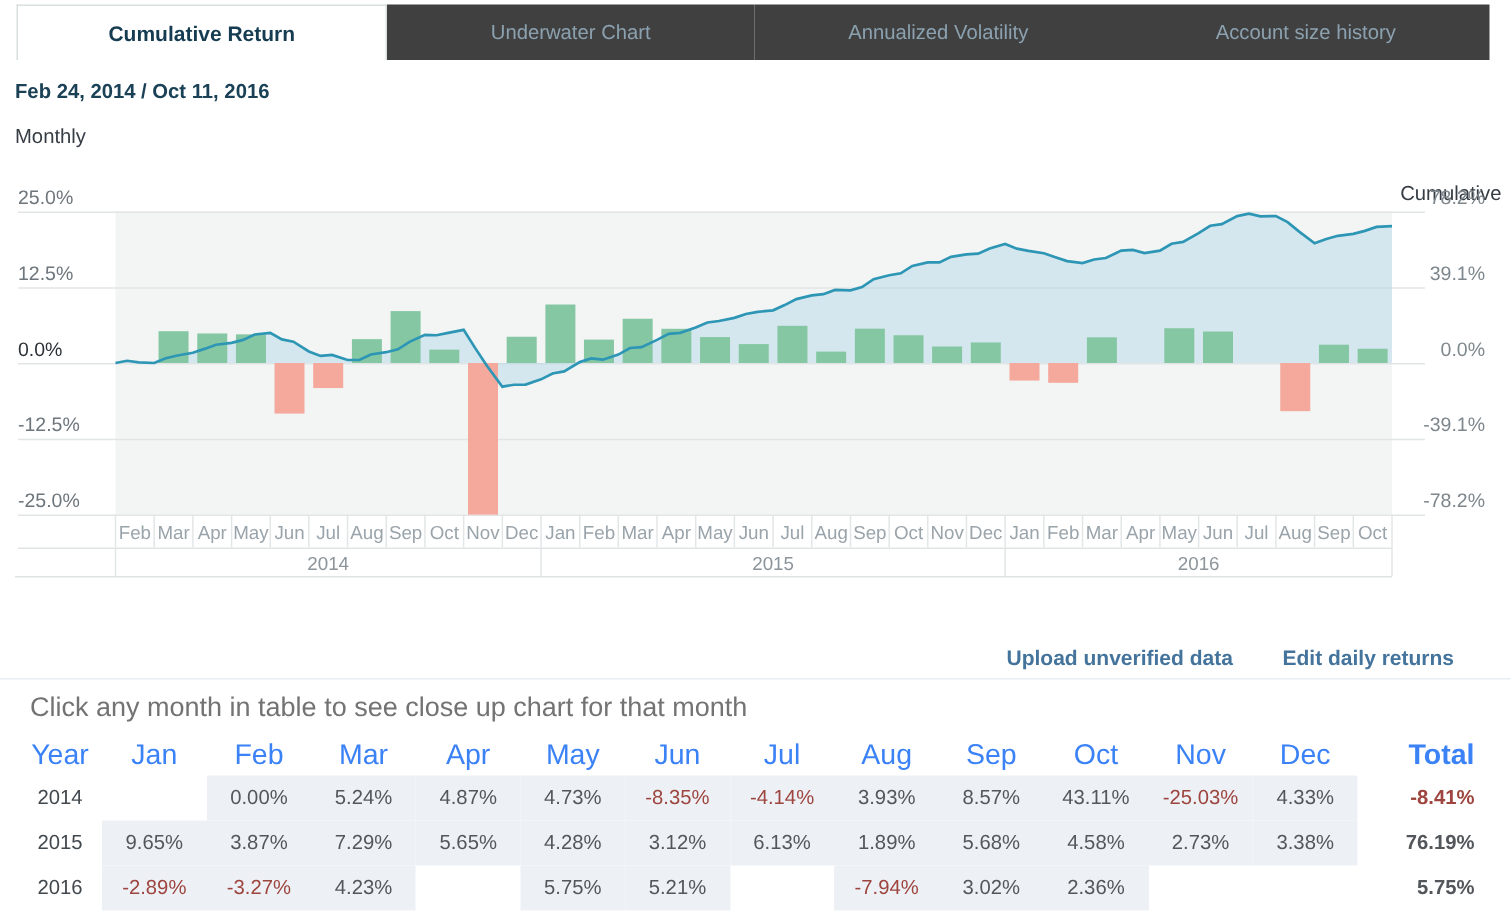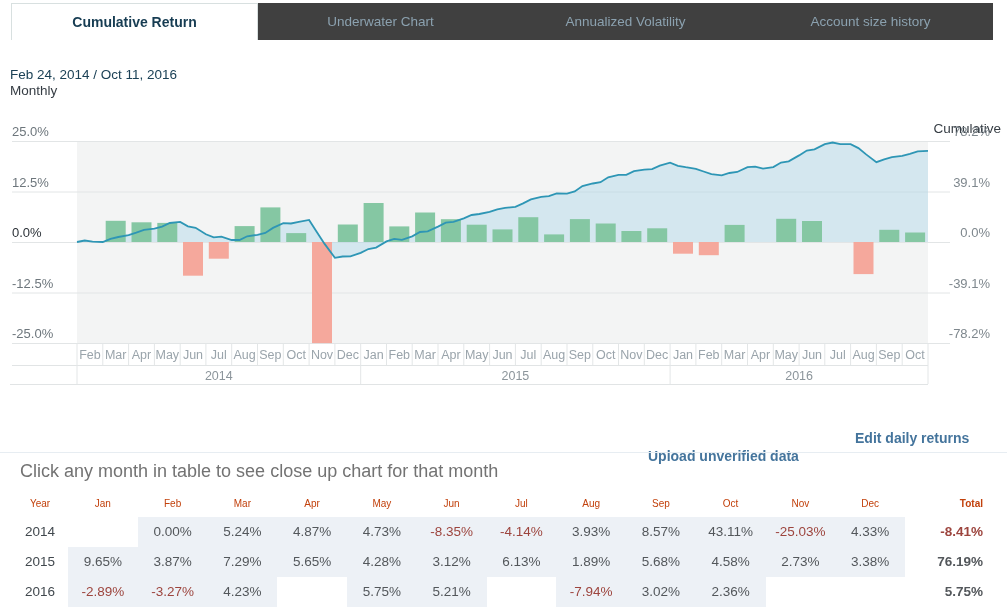--- a/index.html
+++ b/index.html
@@ -5,37 +5,37 @@
   html,body{margin:0;padding:0;background:#fff;}
   .page{position:relative;width:1007px;height:616px;background:#fff;overflow:hidden;
         font-family:"Liberation Sans","DejaVu Sans",sans-serif;}
   
   .tabbar{position:absolute;left:11px;top:3px;width:982px;height:37px;display:flex;}
   .tab{flex:1;display:flex;align-items:center;justify-content:center;background:#404040;
        color:#8ba1af;font-size:13.5px;cursor:pointer;}
   .tab.active{flex:0 0 245px;background:#fff;border:1px solid #d8e0e0;border-bottom:none;
        color:#163c52;font-weight:bold;font-size:14px;}
   
-  .date-range{position:absolute;left:10px;top:67px;font-size:13.5px;color:#1b4156;}
+  .date-range{position:absolute;left:10px;top:53px;font-size:13.5px;color:#1b4156;font-weight:bold;}
   .axis-mode-left{position:absolute;left:10px;top:83px;font-size:13.5px;color:#363d44;}
   .axis-mode-right{position:absolute;right:6px;top:83px;font-size:13.5px;color:#363d44;margin-top:38px;}
   
   .chart{position:absolute;left:0;top:110px;width:1007px;height:280px;}
   .chart svg{display:block;}
   .chart text{font-family:"Liberation Sans","DejaVu Sans",sans-serif;}
   
   .perf-title{position:absolute;left:12px;top:428px;font-size:15px;font-weight:bold;color:#15191c;}
   .perf-link{position:absolute;top:430px;font-size:14px;font-weight:bold;color:#44749c;cursor:pointer;}
-  .link-upload{left:648px;margin-top:18px;}
+  .link-upload{left:671px;}
   .link-edit{left:855px;text-align:right;}
   .divider{position:absolute;left:0;top:452px;width:1007px;height:1px;background:#e7edf2;}
   .caption{position:absolute;left:20px;top:461px;font-size:18px;color:#737373;}
   .table{position:absolute;left:12px;top:490px;width:973px;}
   .trow{display:grid;grid-template-columns:56px repeat(12,1fr) 80px;}
-  .hc{height:27px;line-height:27px;text-align:center;font-size:10px;color:#c2410c;}
+  .hc{height:27px;line-height:27px;text-align:center;font-size:19px;color:#3b82f6;}
   .cell{height:30px;line-height:30px;text-align:center;font-size:13.5px;color:#53575b;}
   .cell.filled{background:#edf1f6;}
   .cell.neg{color:#9d453e;}
   .cell.year{color:#41484e;}
   .hc.total,.cell.total{text-align:right;padding-right:2px;font-weight:bold;}
 </style>
 </head>
 <body>
 
 <div class="page">

